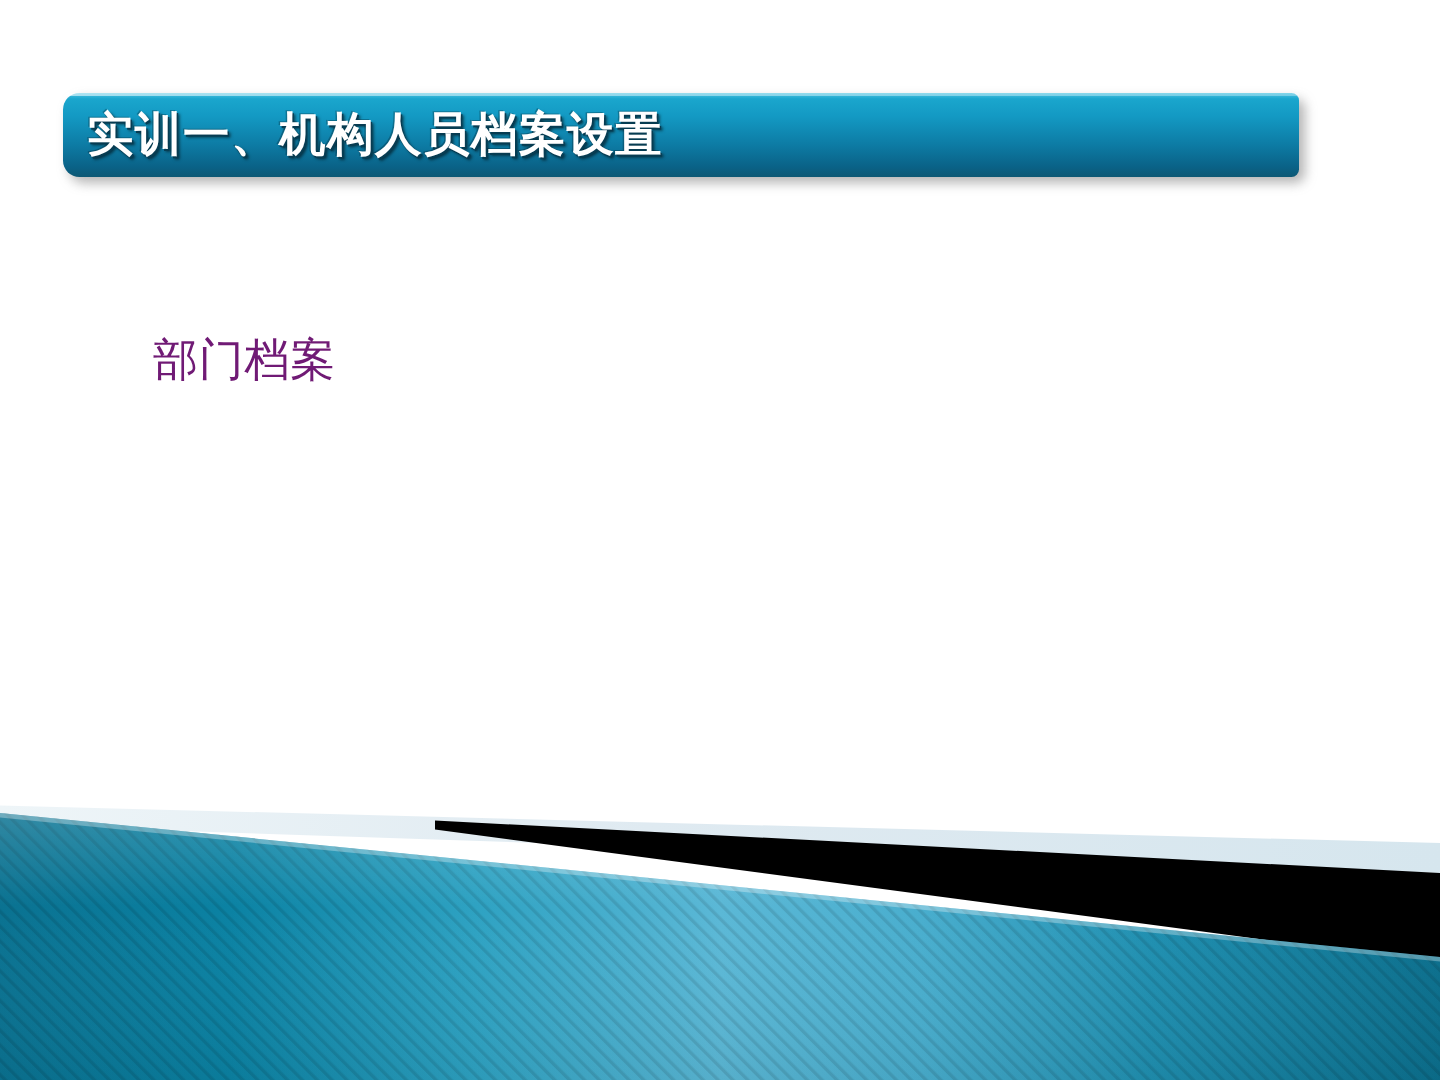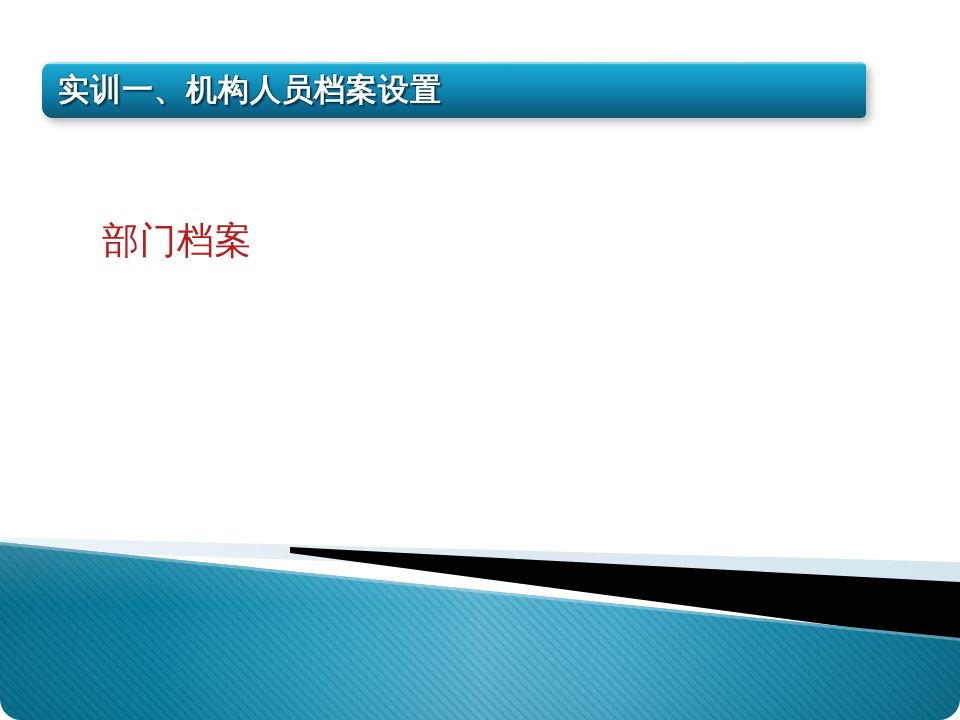--- a/index.html
+++ b/index.html
@@ -10,21 +10,20 @@
   body {
     font-family: "Liberation Sans", "DejaVu Sans", sans-serif;
   }
 
   #slide {
     position: relative;
     width: 960px;
     height: 720px;
     background: #ffffff;
     overflow: hidden;
-    border-radius: 21px;
   }
 
   
   .title-shadow {
     position: absolute;
     left: 46px;
     top: 66px;
     width: 824px;
     height: 56px;
     border-radius: 10px 6px 6px 10px;
@@ -93,22 +92,22 @@
     margin-right: 2px;
   }
   .bullet-diamond {
     width: 15px;
     height: 15px;
     background: #2e9cba;
     transform: rotate(45deg);
     margin: 3px auto;
   }
   .bullet-label {
-    font-size: 37px;
-    color: #b91c1c;
+    font-size: 30px;
+    color: #701a75;
     line-height: 1;
     letter-spacing: 0.5px;
     white-space: nowrap;
   }
 
   
   .bottom-art {
     position: absolute;
     left: 0;
     bottom: 0;

